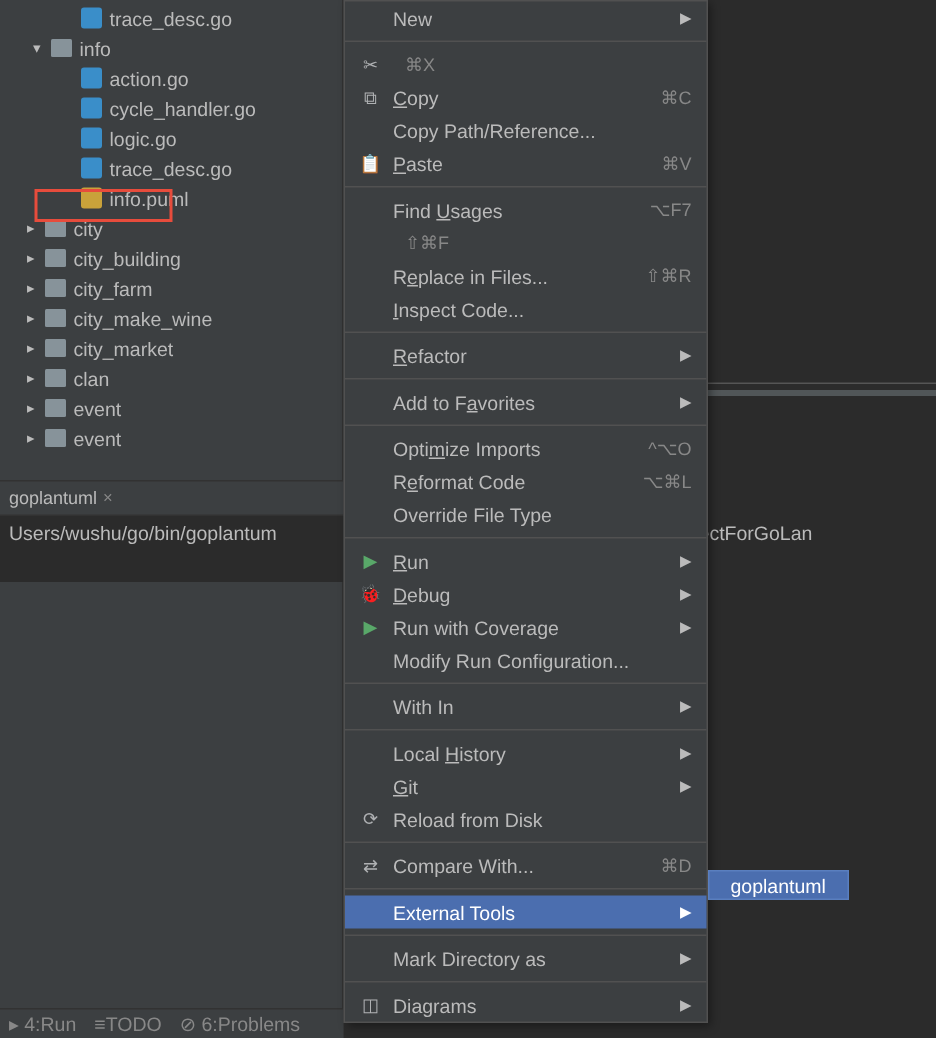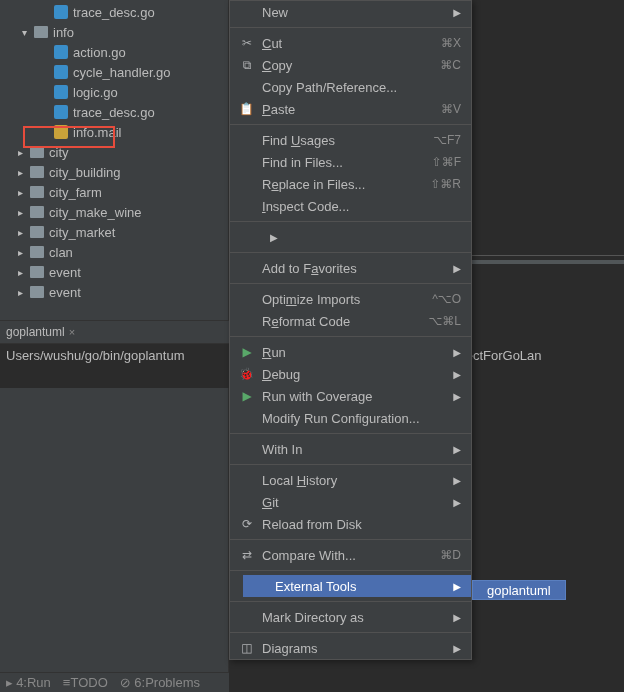--- a/index.html
+++ b/index.html
@@ -29,21 +29,21 @@
 .tok-cn { color:#629755; }
 .tok-comment { color:#808080; }
 .tok-assign { color:#cc7832; }
 .separator-line { height:1px; background:#555555; margin:4px 0; width:100%; }
 .progress { height:4px; background:#515658; margin-top:4px; width:100%; }
 .green-bar { height:3px; width:52%; background:#59a869; margin-top:2px; }
 
 
 .menu { position:absolute; left:229px; top:0; width:243px; background:#3c3f41; border:1px solid #515151; box-shadow:2px 2px 6px rgba(0,0,0,.4); z-index:20; }
 .menu-item { display:flex; align-items:center; height:22px; padding:0 10px 0 8px; cursor:pointer; position:relative; }
-.menu-item.selected { background:#4b6eaf; color:#ffffff;margin-left:13px; }
+.menu-item.selected { background:#4b6eaf; color:#ffffff; }
 .menu-icon { width:18px; display:flex; justify-content:center; margin-right:6px; color:#afb1b3; font-size:12px; flex-shrink:0; }
 .menu-label { flex:1; white-space:nowrap; }
 .menu-shortcut { color:#888; font-size:12px; margin-left:8px; }
 .menu-arrow { color:#bbb; font-size:10px; margin-left:8px; }
 .menu-item.selected .menu-shortcut,.menu-item.selected .menu-arrow { color:#fff; }
 .menu-sep { height:1px; background:#515151; margin:4px 0; }
 .mn { text-decoration:underline; }
 
 
 .submenu { position:absolute; left:472px; top:580px; background:#4b6eaf; color:#fff; padding:2px 14px; height:20px; display:flex; align-items:center; z-index:25; border:1px solid #5a7fbf; }
@@ -87,21 +87,21 @@
           <div class="tree-item indent2">
             <span class="icon-go"></span>
             <span>logic.go</span>
           </div>
           <div class="tree-item indent2">
             <span class="icon-go"></span>
             <span>trace_desc.go</span>
           </div>
           <div class="tree-item indent2">
             <span class="icon-puml"></span>
-            <span>info.mail</span>
+            <span>info.puml</span>
           </div>
         </div>
       <div id="root-folders">
           <div class="tree-item indent0">
             <span class="arrow">▸</span>
             <span class="icon-folder"></span>
             <span>city</span>
           </div>
           <div class="tree-item indent0">
             <span class="arrow">▸</span>
@@ -178,21 +178,20 @@
 
 <div class="menu" id="ctx-menu">
     <div class="menu-item">
       <span class="menu-icon"></span>
       <span class="menu-label">New</span>
       <span class="menu-arrow">▶</span>
     </div>
     <div class="menu-sep"></div>
     <div class="menu-item">
       <span class="menu-icon">✂</span>
-      <span class="menu-label"><span class="mn">C</span>ut</span>
       <span class="menu-shortcut">⌘X</span>
     </div>
     <div class="menu-item">
       <span class="menu-icon">⧉</span>
       <span class="menu-label"><span class="mn">C</span>opy</span>
       <span class="menu-shortcut">⌘C</span>
     </div>
     <div class="menu-item">
       <span class="menu-icon"></span>
       <span class="menu-label">Copy Path/Reference...</span>
@@ -203,53 +202,57 @@
       <span class="menu-shortcut">⌘V</span>
     </div>
     <div class="menu-sep"></div>
     <div class="menu-item">
       <span class="menu-icon"></span>
       <span class="menu-label">Find <span class="mn">U</span>sages</span>
       <span class="menu-shortcut">⌥F7</span>
     </div>
     <div class="menu-item">
       <span class="menu-icon"></span>
-      <span class="menu-label">Find in Files...</span>
       <span class="menu-shortcut">⇧⌘F</span>
     </div>
     <div class="menu-item">
       <span class="menu-icon"></span>
       <span class="menu-label">R<span class="mn">e</span>place in Files...</span>
       <span class="menu-shortcut">⇧⌘R</span>
     </div>
     <div class="menu-item">
       <span class="menu-icon"></span>
       <span class="menu-label"><span class="mn">I</span>nspect Code...</span>
     </div>
     <div class="menu-sep"></div>
     <div class="menu-item">
       <span class="menu-icon"></span>
+      <span class="menu-label"><span class="mn">R</span>efactor</span>
       <span class="menu-arrow">▶</span>
     </div>
     <div class="menu-sep"></div>
     <div class="menu-item">
       <span class="menu-icon"></span>
       <span class="menu-label">Add to F<span class="mn">a</span>vorites</span>
       <span class="menu-arrow">▶</span>
     </div>
     <div class="menu-sep"></div>
     <div class="menu-item">
       <span class="menu-icon"></span>
       <span class="menu-label">Opti<span class="mn">m</span>ize Imports</span>
       <span class="menu-shortcut">^⌥O</span>
     </div>
     <div class="menu-item">
       <span class="menu-icon"></span>
       <span class="menu-label">R<span class="mn">e</span>format Code</span>
       <span class="menu-shortcut">⌥⌘L</span>
+    </div>
+    <div class="menu-item">
+      <span class="menu-icon"></span>
+      <span class="menu-label">Override File Type</span>
     </div>
     <div class="menu-sep"></div>
     <div class="menu-item">
       <span class="menu-icon" style="color: rgb(89, 168, 105);">▶</span>
       <span class="menu-label"><span class="mn">R</span>un</span>
       <span class="menu-arrow">▶</span>
     </div>
     <div class="menu-item">
       <span class="menu-icon" style="color: rgb(89, 168, 105);">🐞</span>
       <span class="menu-label"><span class="mn">D</span>ebug</span>

